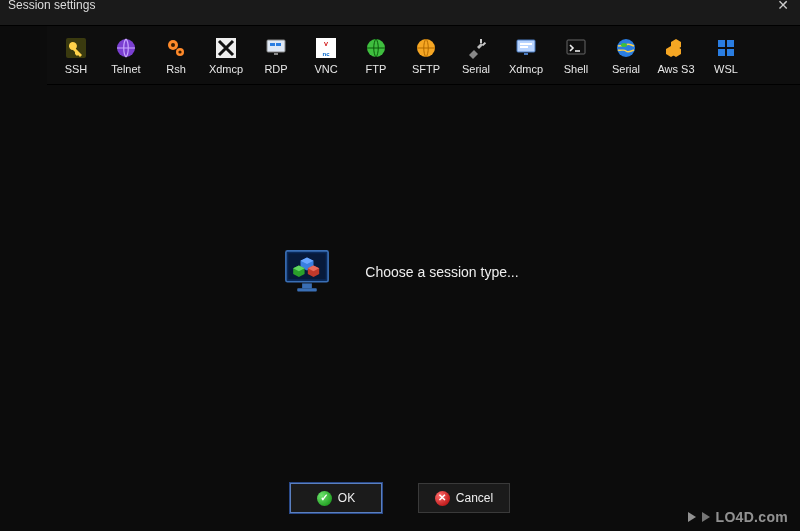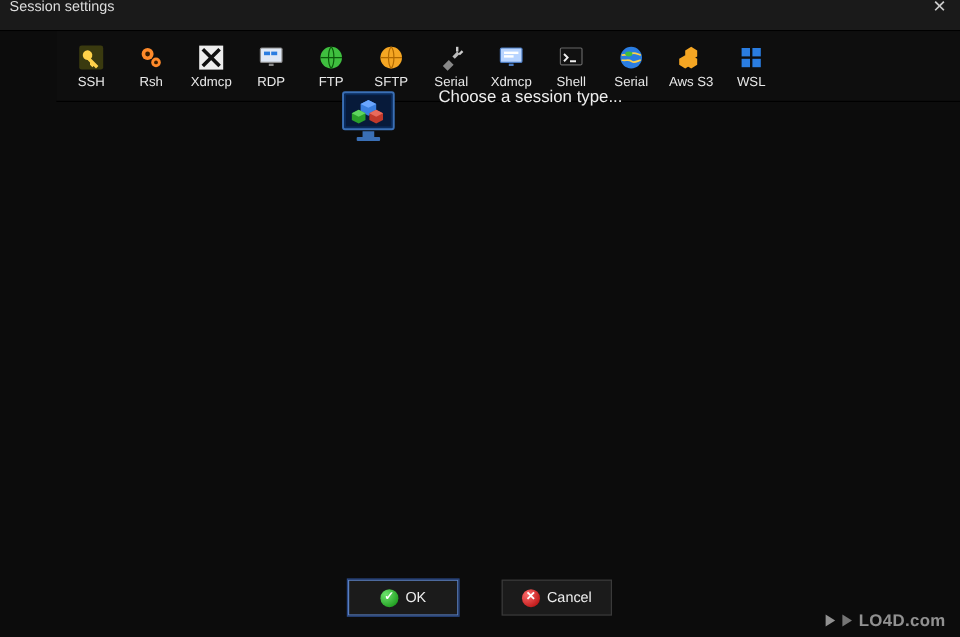--- a/index.html
+++ b/index.html
@@ -48,20 +48,21 @@
   }
   .tool .icon-wrap {
     width: 24px; height: 24px;
     display: flex; align-items: center; justify-content: center;
   }
 
   .content {
     position: absolute;
     top: 72px; bottom: 60px; left: 0; right: 0;
     display: flex;
+    align-items: center;
     justify-content: center;
     gap: 32px;
   }
   .prompt-text {
     font-size: 14px; color: #eee;
   }
 
   .monitor { width: 52px; height: 52px; }
   .monitor svg { width: 100%; height: 100%; }
 
@@ -131,20 +132,29 @@
   <div class="tool">
     <span class="icon-wrap">
       <svg viewBox="0 0 24 24">
           <rect x="2" y="2" width="20" height="20" rx="2" fill="#3a3a0f"></rect>
           <path d="M9 14a4 4 0 1 1 2.8-1.2L18 19l-2 2-2-2-1 1-2-2 0-2z" fill="#ffd24a"></path>
         </svg>
     </span>
     <span>SSH</span>
   </div>
 
+  <div class="tool">
+    <span class="icon-wrap">
+      <svg viewBox="0 0 24 24">
+          <circle cx="12" cy="12" r="9" fill="#7a3fd1"></circle>
+          <path d="M3 12h18M12 3c3 3 3 15 0 18M12 3c-3 3-3 15 0 18" stroke="#c9a7ff" stroke-width="1.2" fill="none"></path>
+        </svg>
+    </span>
+    <span>Telnet</span>
+  </div>
 
   <div class="tool">
     <span class="icon-wrap">
       <svg viewBox="0 0 24 24">
           <circle cx="9" cy="9" r="5" fill="#ff8a2a"></circle>
           <circle cx="9" cy="9" r="2" fill="#3a1d00"></circle>
           <circle cx="16" cy="16" r="4" fill="#ff8a2a"></circle>
           <circle cx="16" cy="16" r="1.6" fill="#3a1d00"></circle>
         </svg>
     </span>
@@ -166,20 +176,30 @@
       <svg viewBox="0 0 24 24">
           <rect x="3" y="4" width="18" height="12" rx="1" fill="#dfe8f5" stroke="#888"></rect>
           <rect x="6" y="7" width="5" height="3" fill="#2a7de1"></rect>
           <rect x="12" y="7" width="5" height="3" fill="#2a7de1"></rect>
           <rect x="10" y="17" width="4" height="2" fill="#888"></rect>
         </svg>
     </span>
     <span>RDP</span>
   </div>
 
+  <div class="tool">
+    <span class="icon-wrap">
+      <svg viewBox="0 0 24 24">
+          <rect x="2" y="2" width="20" height="20" fill="#fff"></rect>
+          <text x="12" y="10" font-size="6" text-anchor="middle" fill="#c00" font-weight="bold">V</text>
+          <text x="12" y="20" font-size="6" text-anchor="middle" fill="#06c" font-weight="bold">nc</text>
+        </svg>
+    </span>
+    <span>VNC</span>
+  </div>
 
   <div class="tool">
     <span class="icon-wrap">
       <svg viewBox="0 0 24 24">
           <circle cx="12" cy="12" r="9" fill="#3fbf3f"></circle>
           <path d="M3 12h18M12 3c3 3 3 15 0 18M12 3c-3 3-3 15 0 18" stroke="#0a5a0a" stroke-width="1" fill="none"></path>
         </svg>
     </span>
     <span>FTP</span>
   </div>

